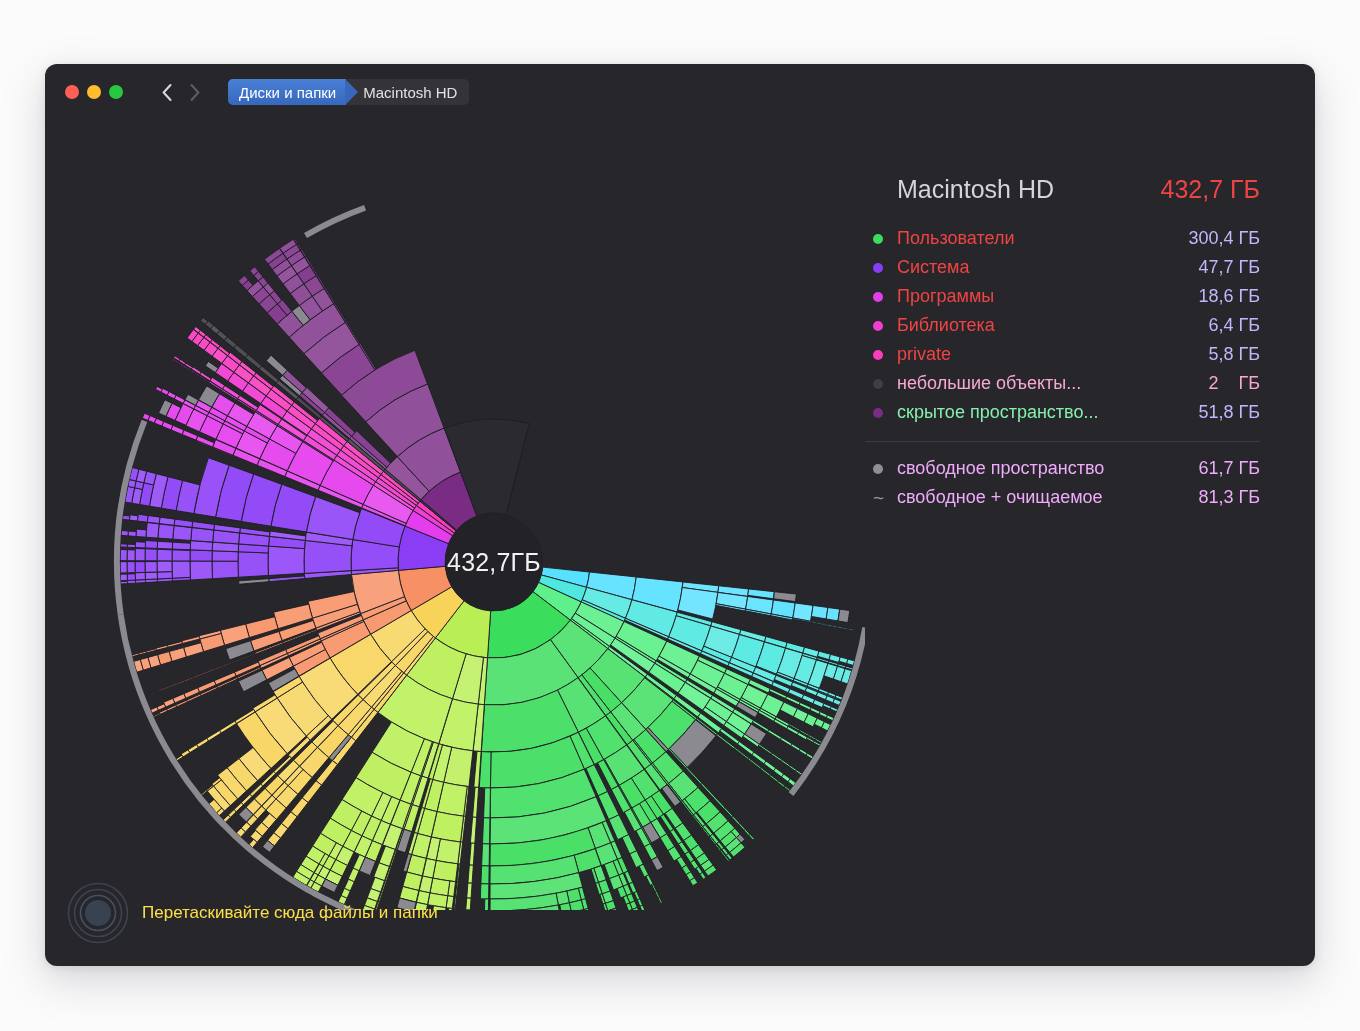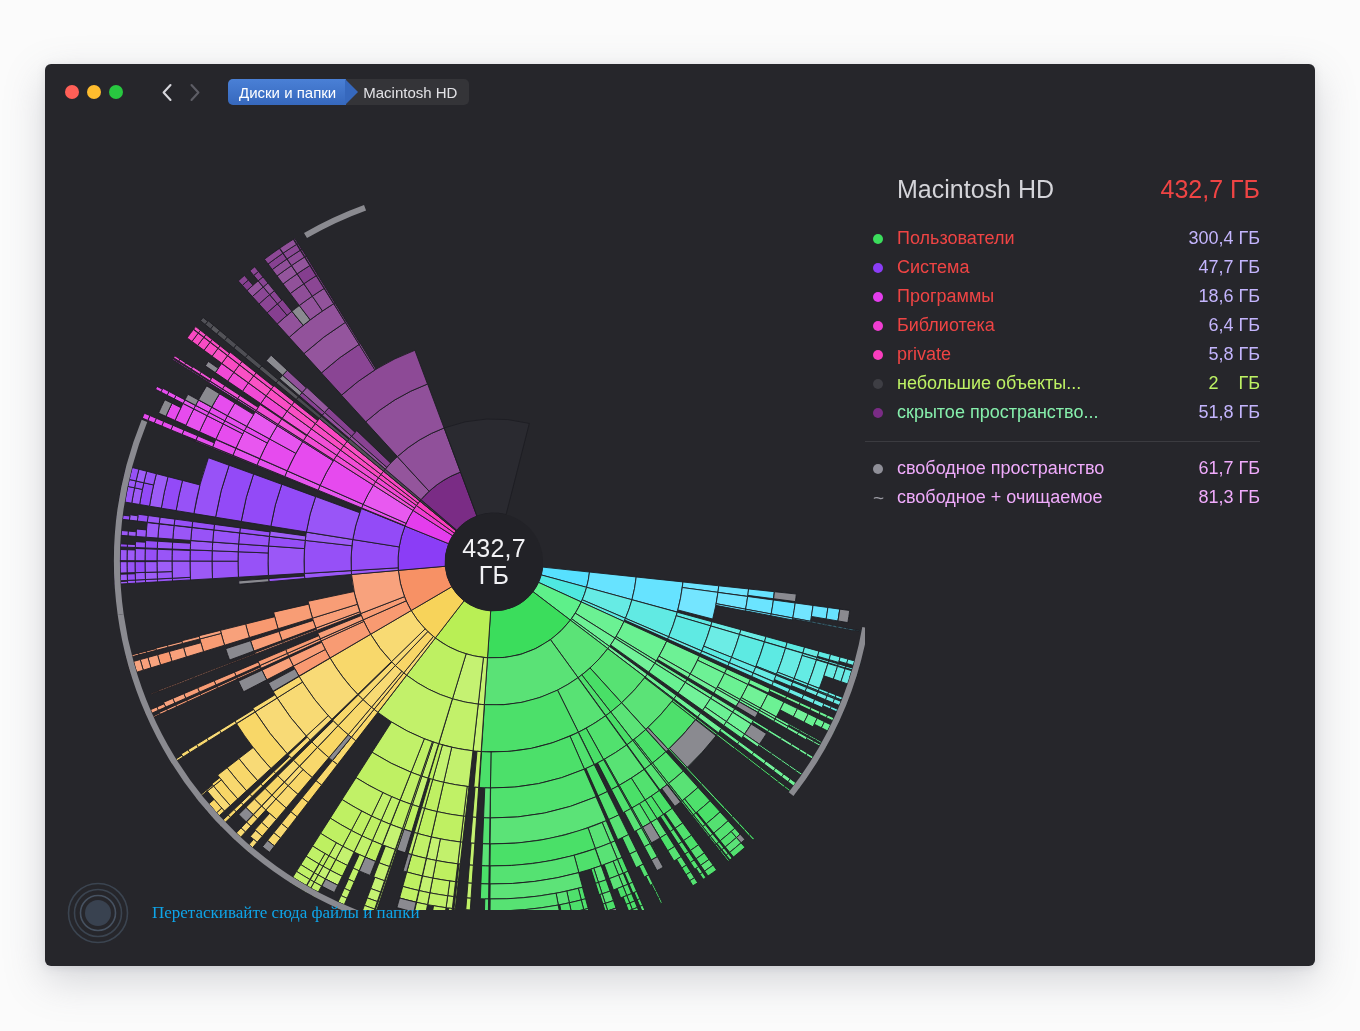--- a/index.html
+++ b/index.html
@@ -7,21 +7,21 @@
     width: 1360px; height: 1031px;
     background: #fbfbfb;
     font-family: "Liberation Sans", sans-serif;
     overflow: hidden;
   }
   #app-window {
     position: absolute;
     left: 45px; top: 64px;
     width: 1270px; height: 902px;
     background: #26262b;
-    border-radius: 6px;
+    border-radius: 12px;
     box-shadow: 0 14px 40px rgba(120,124,136,0.30), 0 2px 8px rgba(120,124,136,0.18);
     overflow: hidden;
   }
   
   #titlebar {
     position: relative;
     height: 56px;
     display: flex; align-items: center;
   }
   .traffic-lights { display: flex; gap: 8px; margin-left: 20px; }
@@ -68,21 +68,21 @@
   #chart-area {
     position: absolute;
     left: 0; top: 0;
     width: 820px; height: 790px;
   }
   #sunburst { position: absolute; left: 0; top: 0; }
   .center-label {
     position: absolute;
     left: 403px; top: 396px;
     width: 92px; height: 92px;
-    display: flex; flex-direction: column;
+    display: flex; flex-direction: row;
     align-items: center; justify-content: center;
     color: #f2f2f5;
     font-size: 25px; line-height: 1.08;
     letter-spacing: 0.2px;
     pointer-events: none;
   }
 
   
   #legend {
     position: absolute;
@@ -122,41 +122,40 @@
     margin-right: 14px; margin-left: 8px;
     color: #9a9aa2; font-size: 19px;
     text-align: center; line-height: 1;
   }
   .legend-name { flex: 1; color: #ef4444; white-space: nowrap; overflow: hidden; }
   .legend-size {
     color: #c4b5fd; text-align: right;
     white-space: pre;
     font-variant-numeric: tabular-nums;
   }
-  .legend-row.dim .legend-name, .legend-row.dim .legend-size { color: #bef264; }
+  .legend-row.dim .legend-name, .legend-row.dim .legend-size { color: #f9a8d4; }
   .legend-row.accent .legend-name { color: #86efac; }
   .legend-row.free .legend-name, .legend-row.free .legend-size { color: #f0abfc; }
 
   .legend-sep {
     height: 1px; background: #3b3b40;
     margin: 14px 0 12px 0;
   }
 
   
   #dropzone {
     position: absolute;
     left: 22px; bottom: 22px;
     display: flex; align-items: center;
   }
   #drop-target { width: 62px; height: 62px; flex: none; }
   #drop-hint {
-    margin-left: 23px;
-    font-size: 17px; color: #0ea5e9;
+    margin-left: 13px;
+    font-size: 17px; color: #fde047;
     white-space: nowrap;
-    font-family: Liberation Serif, serif;
   }
 </style>
 </head>
 <body>
 
 <div id="app-window">
 
   <div id="titlebar">
 
     <div class="traffic-lights">

